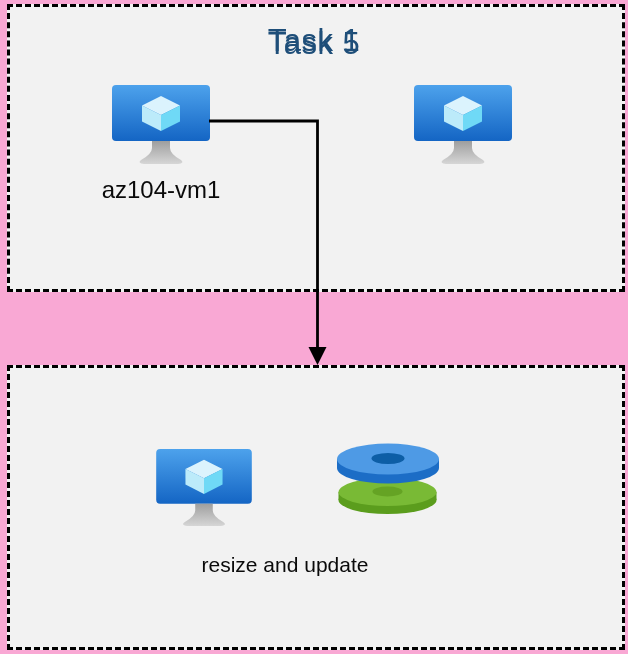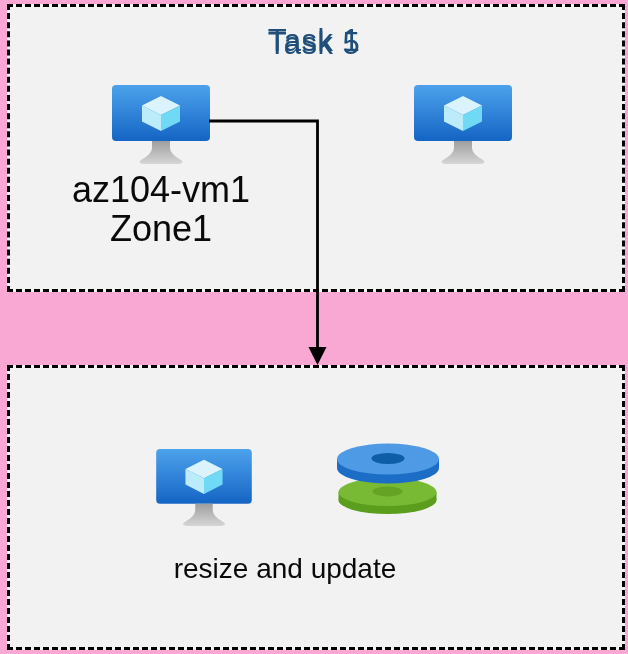--- a/index.html
+++ b/index.html
@@ -30,33 +30,33 @@
     letter-spacing: 0.5px;
   }
   #task1-title { top: 23px; }
   #task2-title { top: 26px; }
   .icon-wrap { position: absolute; }
   .vm-label {
     position: absolute;
     width: 200px;
     text-align: center;
     color: #0a0a0a;
-    font-size: 36px;
+    font-size: 24px;
     line-height: 39px;
   }
   #vm1-label { left: 61px;  top: 170px; }
   #vm2-label { left: 363px; top: 170px; }
   #task2-caption {
     position: absolute;
     left: 85px;
     top: 553px;
     width: 400px;
     text-align: center;
     color: #0a0a0a;
-    font-size: 28px;
+    font-size: 21px;
   }
   #connector-svg {
     position: absolute;
     left: 0; top: 0;
     width: 628px; height: 654px;
     pointer-events: none;
   }
   svg { display: block; }
 </style>
 </head>
@@ -97,21 +97,20 @@
   <div class="task-box" id="task1-box"></div>
   <div class="task-title" id="task1-title">Task 1</div>
 
   <div class="icon-wrap" style="left:112px; top:85px;">
     <svg width="98" height="82">
         <use href="#vm-icon"></use>
       </svg>
   </div>
   <div class="vm-label" id="vm1-label">
     <div>az104-vm1</div>
-    <div>Zone1</div>
   </div>
 
   <div class="icon-wrap" style="left:414px; top:85px;">
     <svg width="98" height="82">
         <use href="#vm-icon"></use>
       </svg>
   </div>
 
   <div class="task-box" id="task2-box"></div>
   <div class="task-title" id="task2-title">Task 5</div>

